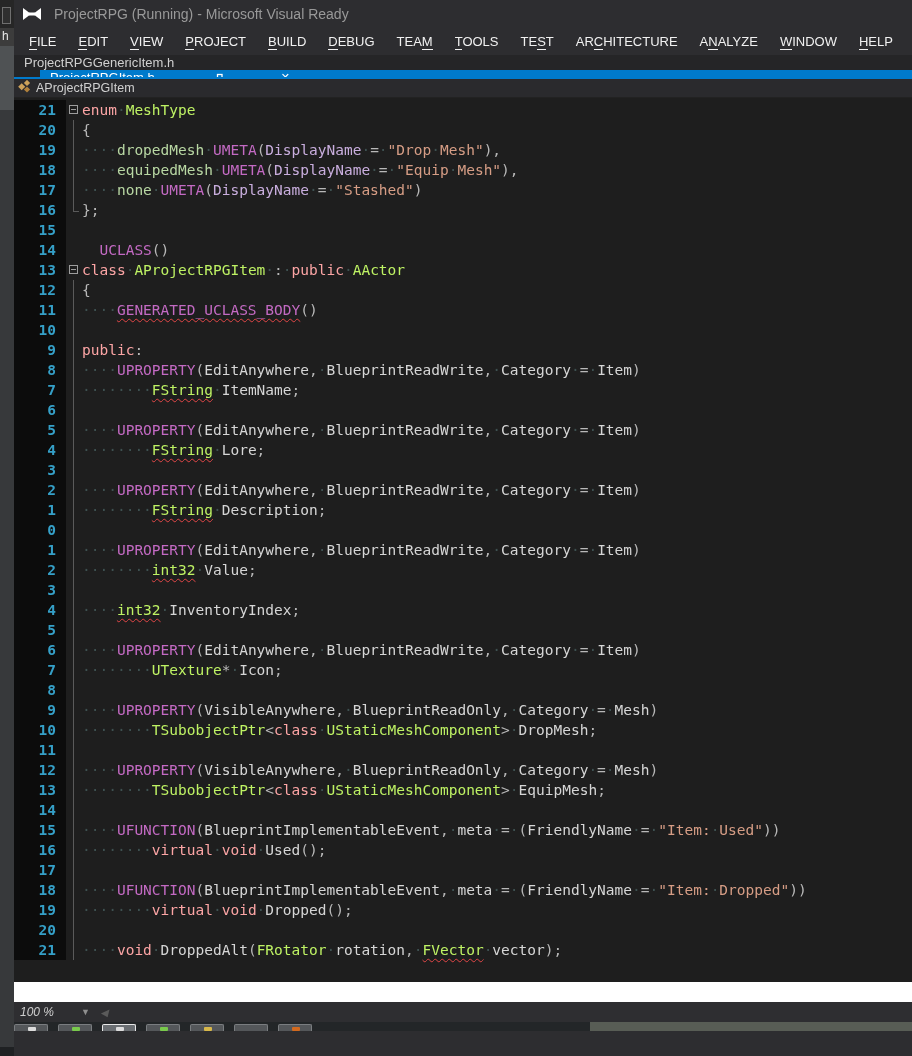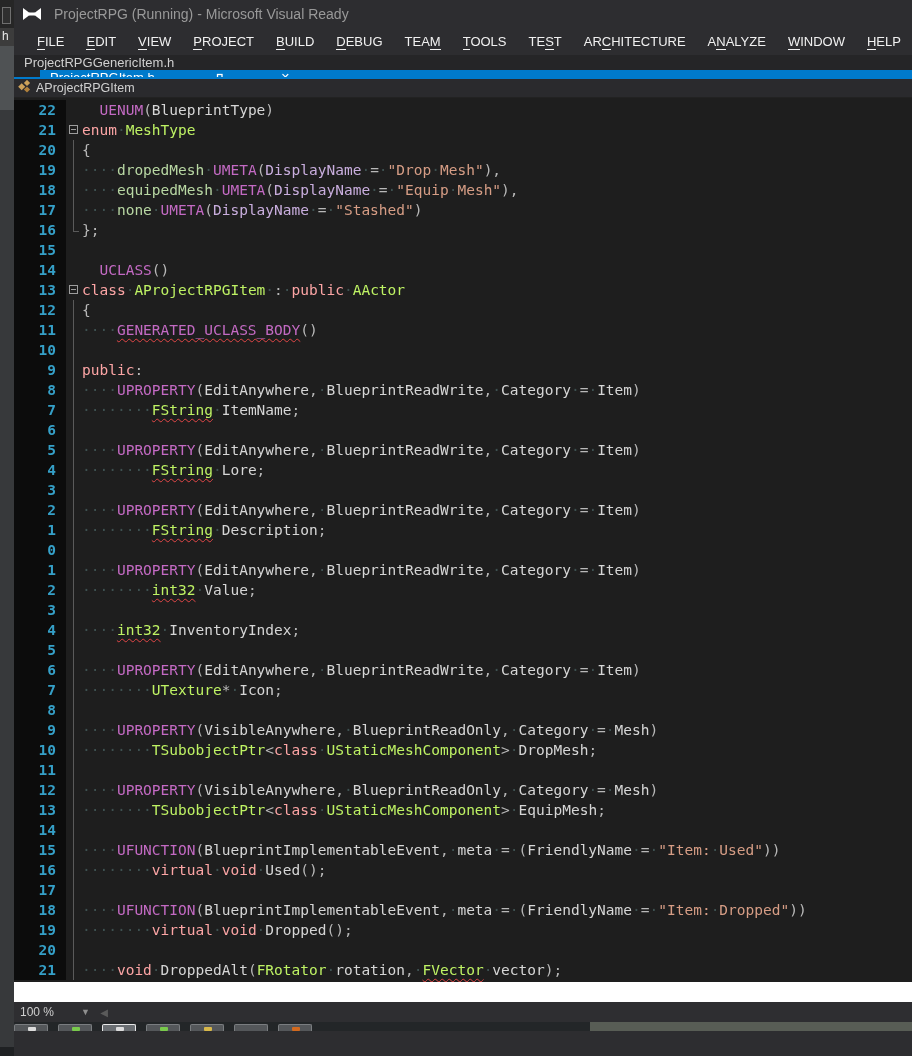--- a/index.html
+++ b/index.html
@@ -16,21 +16,21 @@
   #side-strip .seg-d { position:absolute; top:1047px; height:9px; width:14px; background:#1f2123; }
 
   #main { position:absolute; left:14px; top:0; width:898px; height:1056px; }
 
   
   #titlebar { height:28px; background:#2d2d30; display:flex; align-items:center; }
   #vs-logo { margin:0 12px 0 8px; display:flex; align-items:center; }
   #title-text { color:#999999; font-size:14px; white-space:nowrap; }
 
   
-  #menubar { height:27px; background:#2d2d30; display:flex; align-items:center; padding-left:12px; }
+  #menubar { height:27px; background:#2d2d30; display:flex; align-items:center; padding-left:4px; }
   .menu-item { color:#f1f1f1; font-size:13px; padding:4px 11px; white-space:nowrap; cursor:default; }
   .menu-item span.mn { border-bottom:1px solid #f1f1f1; }
 
   
   #tabbar { height:22px; background:#252527; display:flex; align-items:stretch; overflow:hidden;flex-direction:column; }
   .tab { display:flex; align-items:center; padding:0 10px; font-size:13px; color:#d0d0d0; white-space:nowrap; }
   .tab.active { background:#007acc; color:#ffffff; }
   .tab:nth-of-type(2){ margin-left:26px;gap:48px; } .tab:nth-of-type(3){ margin-left:3px; }
   .tab:nth-of-type(4){ margin-left:43px; } .tab:nth-of-type(5){ margin-left:32px; }
   .tab:nth-of-type(6){ margin-left:45px; }
@@ -59,21 +59,21 @@
 
   .seg-mac { color:#c36ac3; } .seg-kw { color:#fca5a5; } .seg-typ { color:#bef264; }
   .seg-enm { color:#b8d7a3; } .seg-str { color:#d69d85; } .seg-pun { color:#b8b8b8; }
   .seg-id  { color:#d6d6d6; } .seg-arg { color:#c9aede; } .seg-ws { color:#3e5151; }
   .seg-sp { color:transparent; }
   .sqg { text-decoration-line:underline; text-decoration-style:wavy;
          text-decoration-color:#e04646; text-decoration-thickness:1px; text-underline-offset:3px; }
 
   
   #white-band { height:20px; background:#ffffff; }
-  #hscroll { height:20px; background:#2e2e31; display:flex; align-items:center; }
+  #hscroll { height:20px; background:#2e2e31; display:flex; align-items:center;font-style:italic; }
   #zoom-combo { display:flex; align-items:center; width:82px; padding:0 6px; color:#cfcfcf; font-size:12px; height:100%; }
   #zoom-combo .caret { margin-left:auto; font-size:9px; color:#8f8f8f; }
   #scroll-left { width:16px; text-align:center; color:#5a5a5a; font-size:10px; }
   #statusbar { height:24px; background:#ca5100; color:#ffffff; font-size:12.5px;
                display:flex; align-items:center; padding-left:8px; }
   #taskbar { height:9px; background:#232628; position:relative; }
   #taskbar .desktop { position:absolute; left:576px; right:0; top:0; bottom:0; background:#585d55; }
   .tb-btn { position:absolute; top:2px; width:34px; height:7px; background:#54575a;
             border:1px solid #7a7d80; border-bottom:none; border-radius:2px 2px 0 0; }
   .tb-btn.active { background:#6a6e72; border-color:#e8e8e8; }
@@ -151,21 +151,20 @@
         <svg width="13" height="13" viewBox="0 0 13 13">
           <rect x="1.2" y="4.2" width="5" height="5" transform="rotate(45 3.7 6.7)" fill="#cda25a"></rect>
           <rect x="6.8" y="0.8" width="4.4" height="4.4" transform="rotate(45 9 3)" fill="#cda25a"></rect>
           <rect x="6.8" y="7.3" width="4.4" height="4.4" transform="rotate(45 9 9.5)" fill="#b0803c"></rect>
         </svg>
       </span>
       <span class="txt">AProjectRPGItem</span>
     </div>
 
     <div id="editor">
-        <div class="code-line"><div class="gutter">22</div><div class="fold"></div><div class="code"><span class="seg-sp">  </span><span class="seg-mac">UENUM</span><span class="seg-pun">(</span><span class="seg-id">BlueprintType</span><span class="seg-pun">)</span></div></div>
         <div class="code-line"><div class="gutter">21</div><div class="fold"><span class="fbox"></span></div><div class="code"><span class="seg-kw">enum</span><span class="seg-ws">·</span><span class="seg-typ">MeshType</span></div></div>
         <div class="code-line"><div class="gutter">20</div><div class="fold"><span class="fline"></span></div><div class="code"><span class="seg-pun">{</span></div></div>
         <div class="code-line"><div class="gutter">19</div><div class="fold"><span class="fline"></span></div><div class="code"><span class="seg-ws">····</span><span class="seg-enm">dropedMesh</span><span class="seg-ws">·</span><span class="seg-mac">UMETA</span><span class="seg-pun">(</span><span class="seg-arg">DisplayName</span><span class="seg-ws">·</span><span class="seg-pun">=</span><span class="seg-ws">·</span><span class="seg-str">"Drop</span><span class="seg-ws">·</span><span class="seg-str">Mesh"</span><span class="seg-pun">),</span></div></div>
         <div class="code-line"><div class="gutter">18</div><div class="fold"><span class="fline"></span></div><div class="code"><span class="seg-ws">····</span><span class="seg-enm">equipedMesh</span><span class="seg-ws">·</span><span class="seg-mac">UMETA</span><span class="seg-pun">(</span><span class="seg-arg">DisplayName</span><span class="seg-ws">·</span><span class="seg-pun">=</span><span class="seg-ws">·</span><span class="seg-str">"Equip</span><span class="seg-ws">·</span><span class="seg-str">Mesh"</span><span class="seg-pun">),</span></div></div>
         <div class="code-line"><div class="gutter">17</div><div class="fold"><span class="fline"></span></div><div class="code"><span class="seg-ws">····</span><span class="seg-enm">none</span><span class="seg-ws">·</span><span class="seg-mac">UMETA</span><span class="seg-pun">(</span><span class="seg-arg">DisplayName</span><span class="seg-ws">·</span><span class="seg-pun">=</span><span class="seg-ws">·</span><span class="seg-str">"Stashed"</span><span class="seg-pun">)</span></div></div>
         <div class="code-line"><div class="gutter">16</div><div class="fold"><span class="fend-v"></span><span class="fend-h"></span></div><div class="code"><span class="seg-pun">};</span></div></div>
         <div class="code-line"><div class="gutter">15</div><div class="fold"></div><div class="code"></div></div>
         <div class="code-line"><div class="gutter">14</div><div class="fold"></div><div class="code"><span class="seg-sp">  </span><span class="seg-mac">UCLASS</span><span class="seg-pun">()</span></div></div>
         <div class="code-line"><div class="gutter">13</div><div class="fold"><span class="fbox"></span></div><div class="code"><span class="seg-kw">class</span><span class="seg-ws">·</span><span class="seg-typ">AProjectRPGItem</span><span class="seg-ws">·</span><span class="seg-pun">:</span><span class="seg-ws">·</span><span class="seg-kw">public</span><span class="seg-ws">·</span><span class="seg-typ">AActor</span></div></div>
         <div class="code-line"><div class="gutter">12</div><div class="fold"><span class="fline"></span></div><div class="code"><span class="seg-pun">{</span></div></div>

